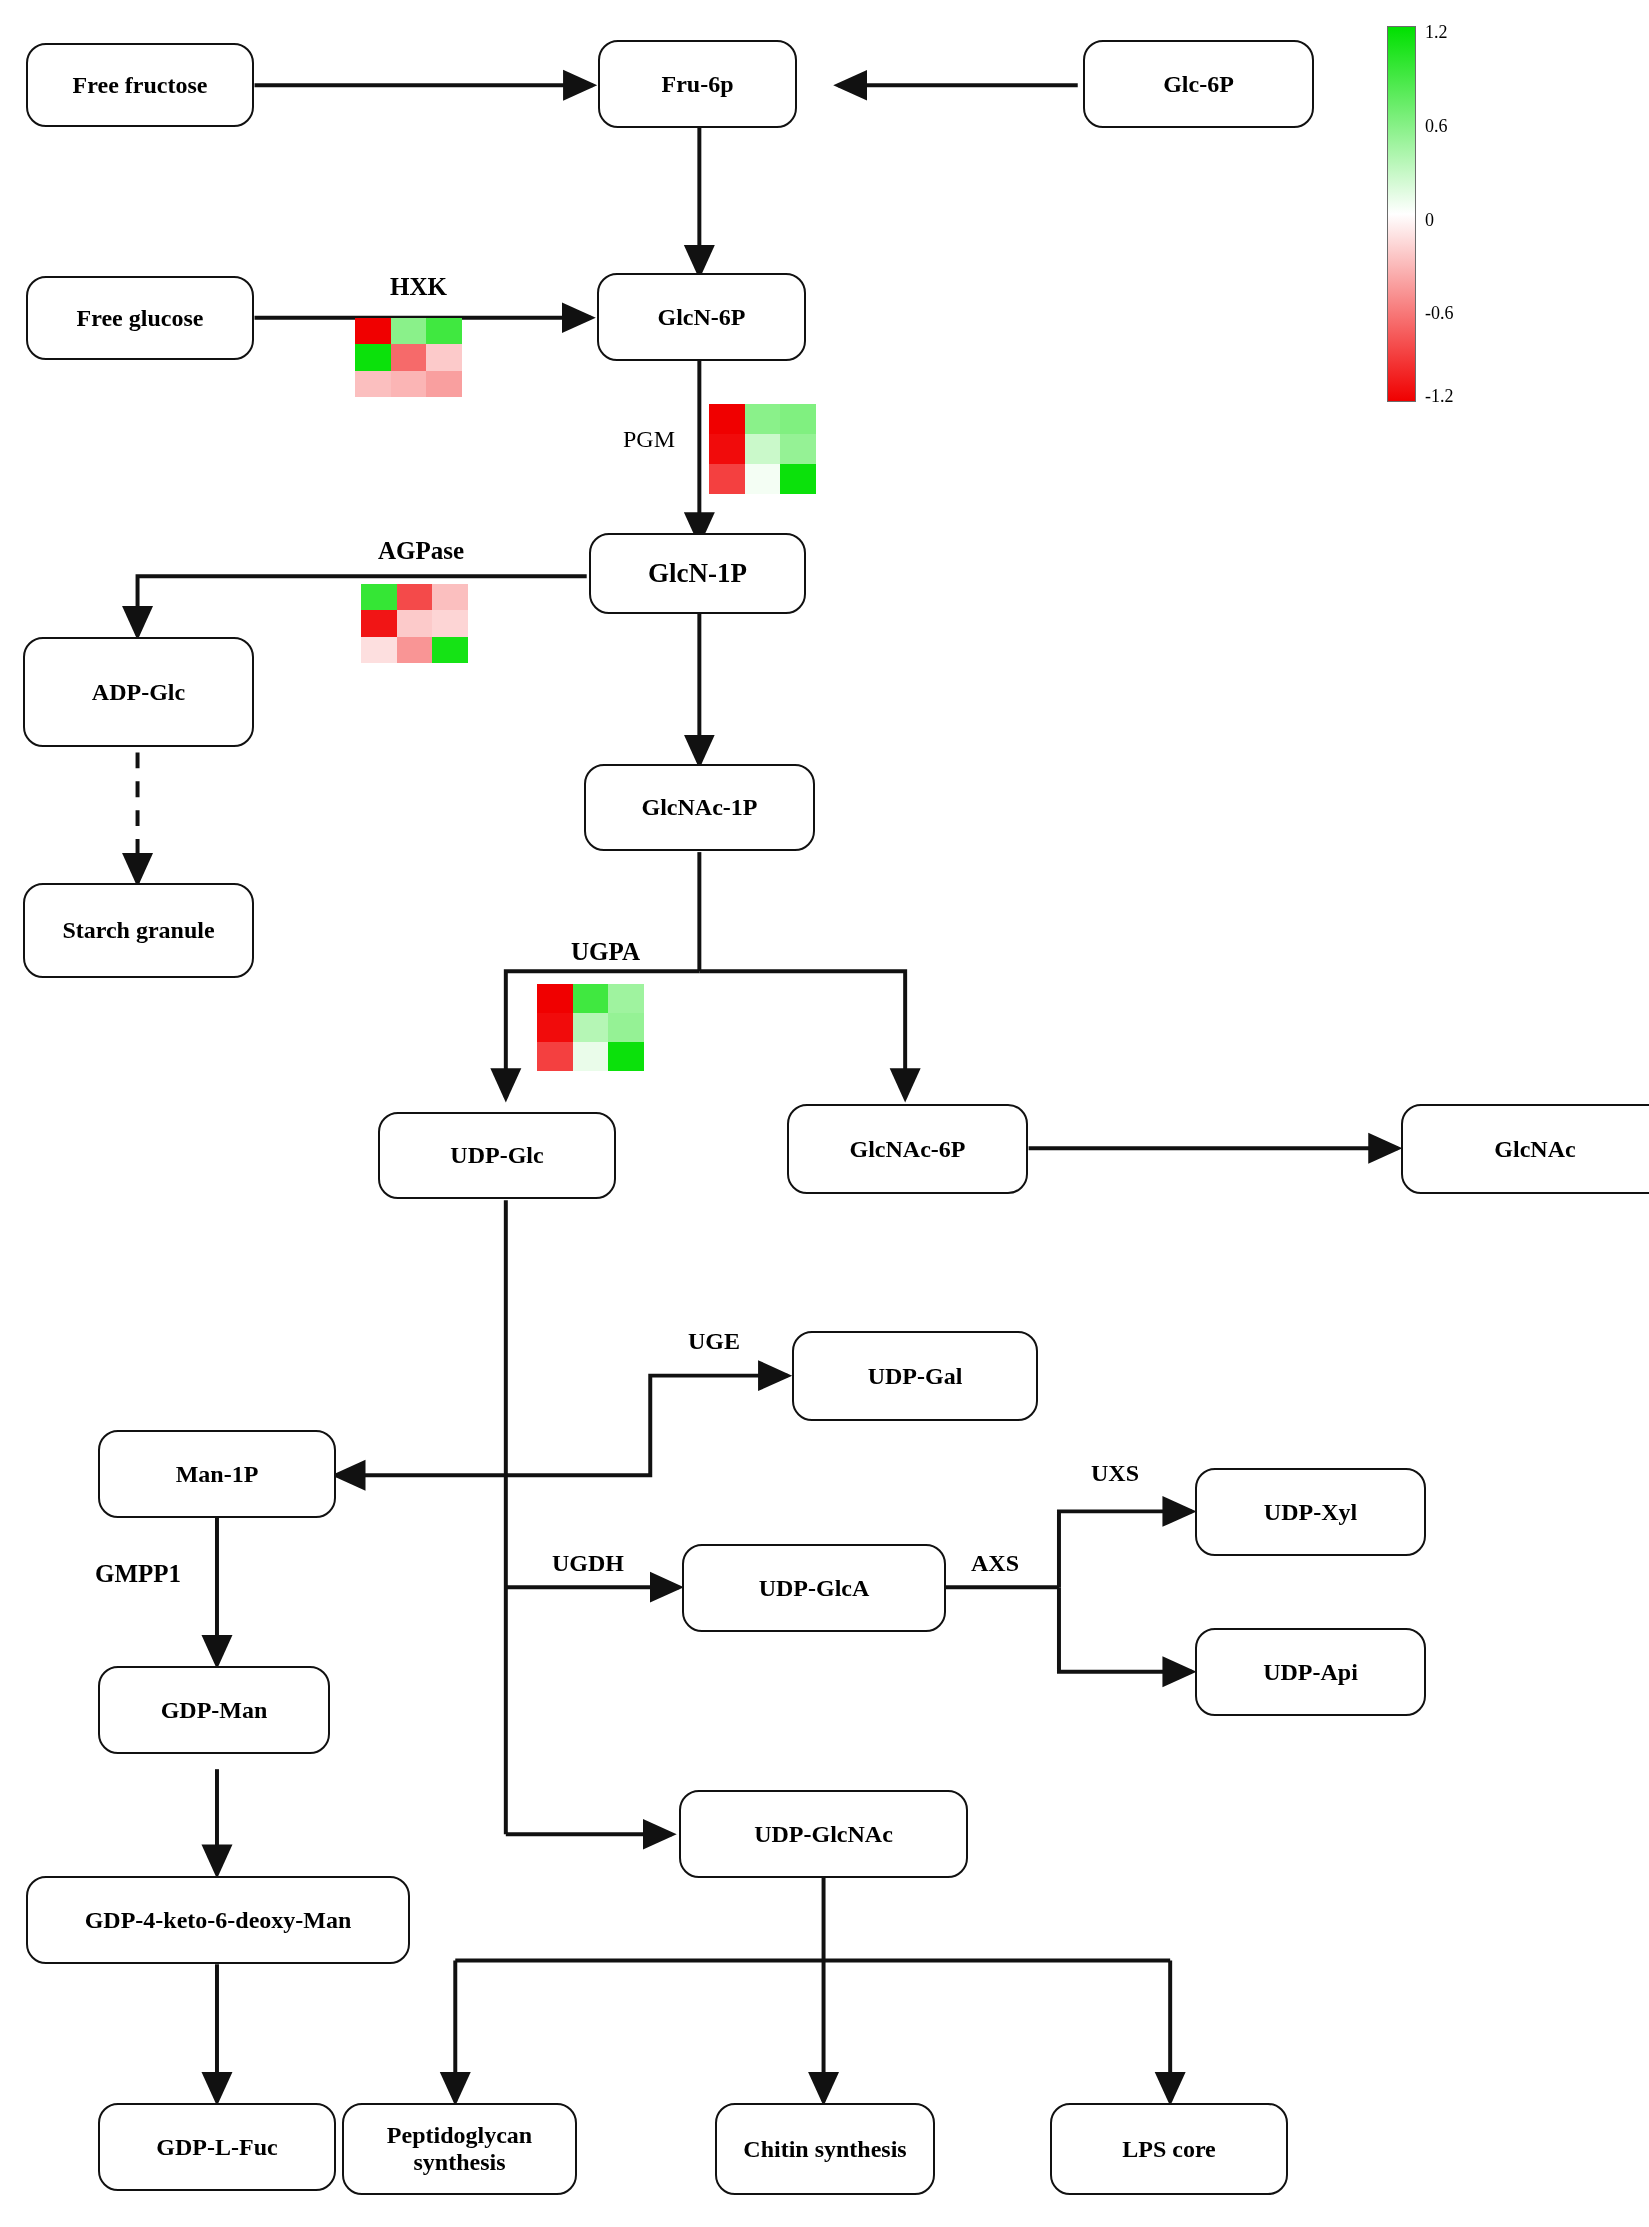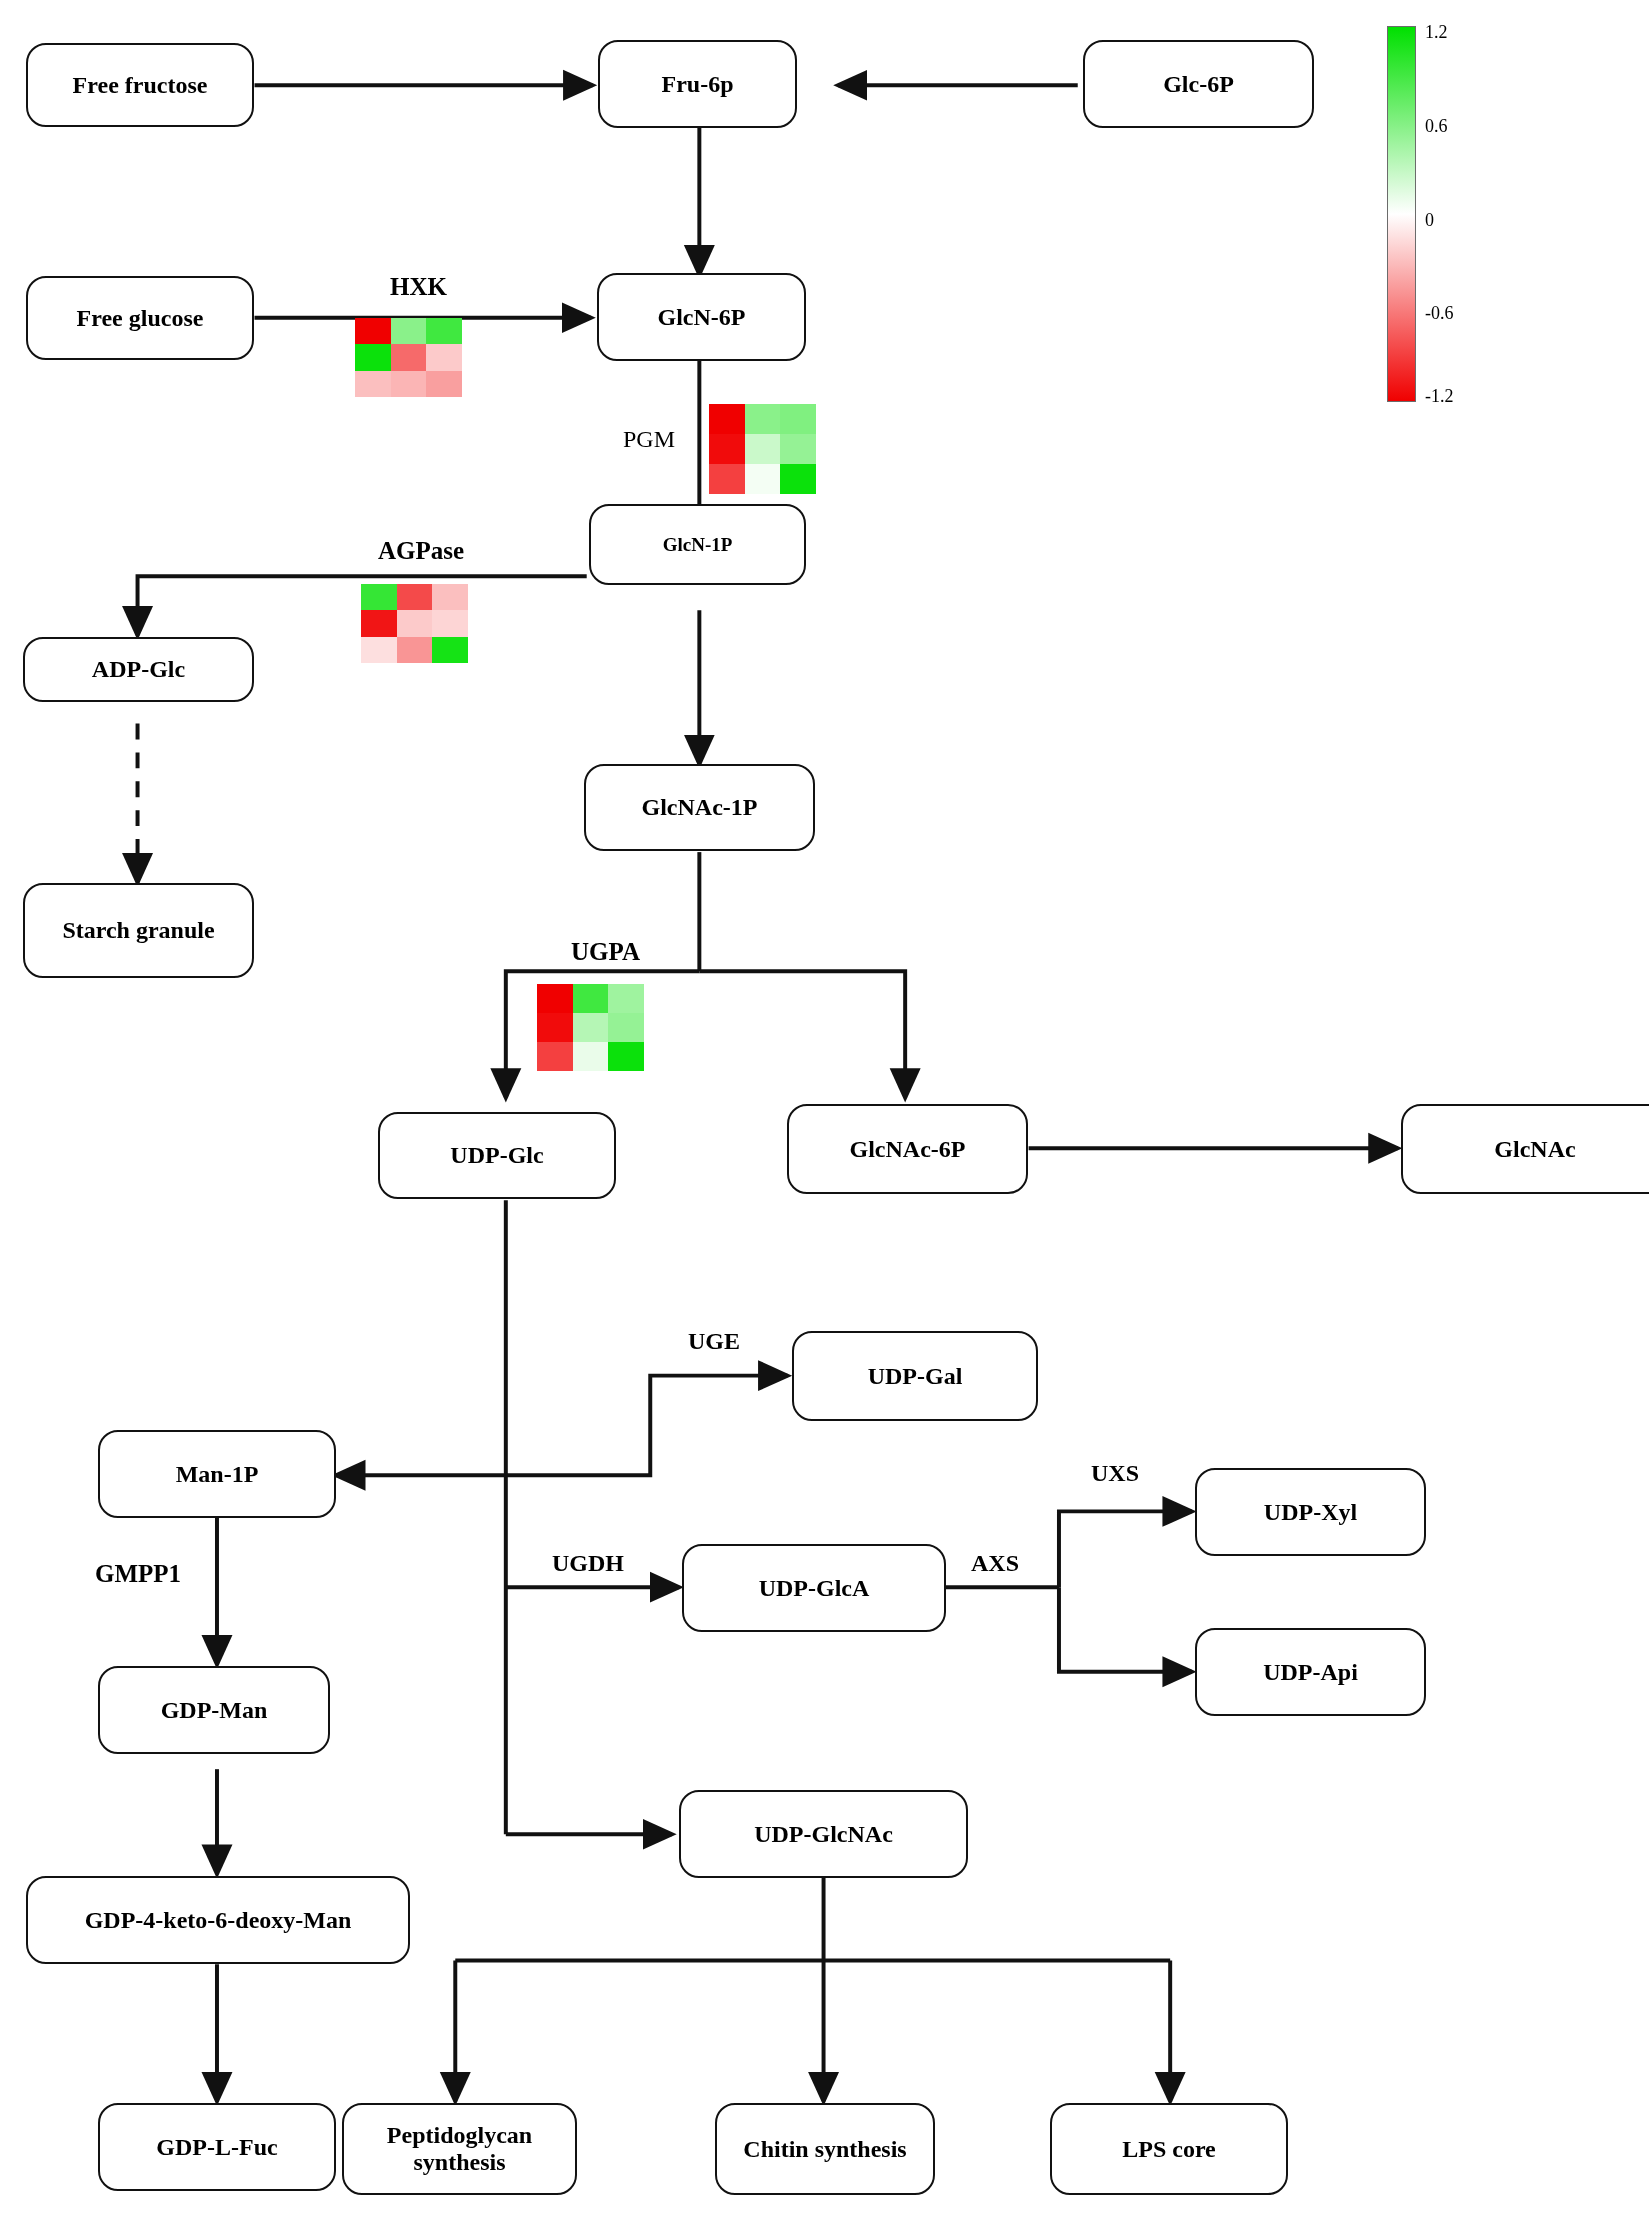--- a/index.html
+++ b/index.html
@@ -153,25 +153,25 @@
     </div>
 
   <div class="node" style="left:26px; top:276px; width:228px; height:84px; font-size:24px;">
       <span>Free glucose</span>
     </div>
 
   <div class="node" style="left:597px; top:273px; width:209px; height:88px; font-size:24px;">
       <span>GlcN-6P</span>
     </div>
 
-  <div class="node" style="left:589px; top:504px; width:217px; height:81px; font-size:19px;">
+  <div class="node" style="left:589px; top:533px; width:217px; height:81px; font-size:27px;">
       <span>GlcN-1P</span>
     </div>
 
-  <div class="node" style="left:23px; top:637px; width:231px; height:65px; font-size:24px;">
+  <div class="node" style="left:23px; top:637px; width:231px; height:110px; font-size:24px;">
       <span>ADP-Glc</span>
     </div>
 
   <div class="node" style="left:23px; top:883px; width:231px; height:95px; font-size:24px;">
       <span>Starch granule</span>
     </div>
 
   <div class="node" style="left:584px; top:764px; width:231px; height:87px; font-size:24px;">
       <span>GlcNAc-1P</span>
     </div>

